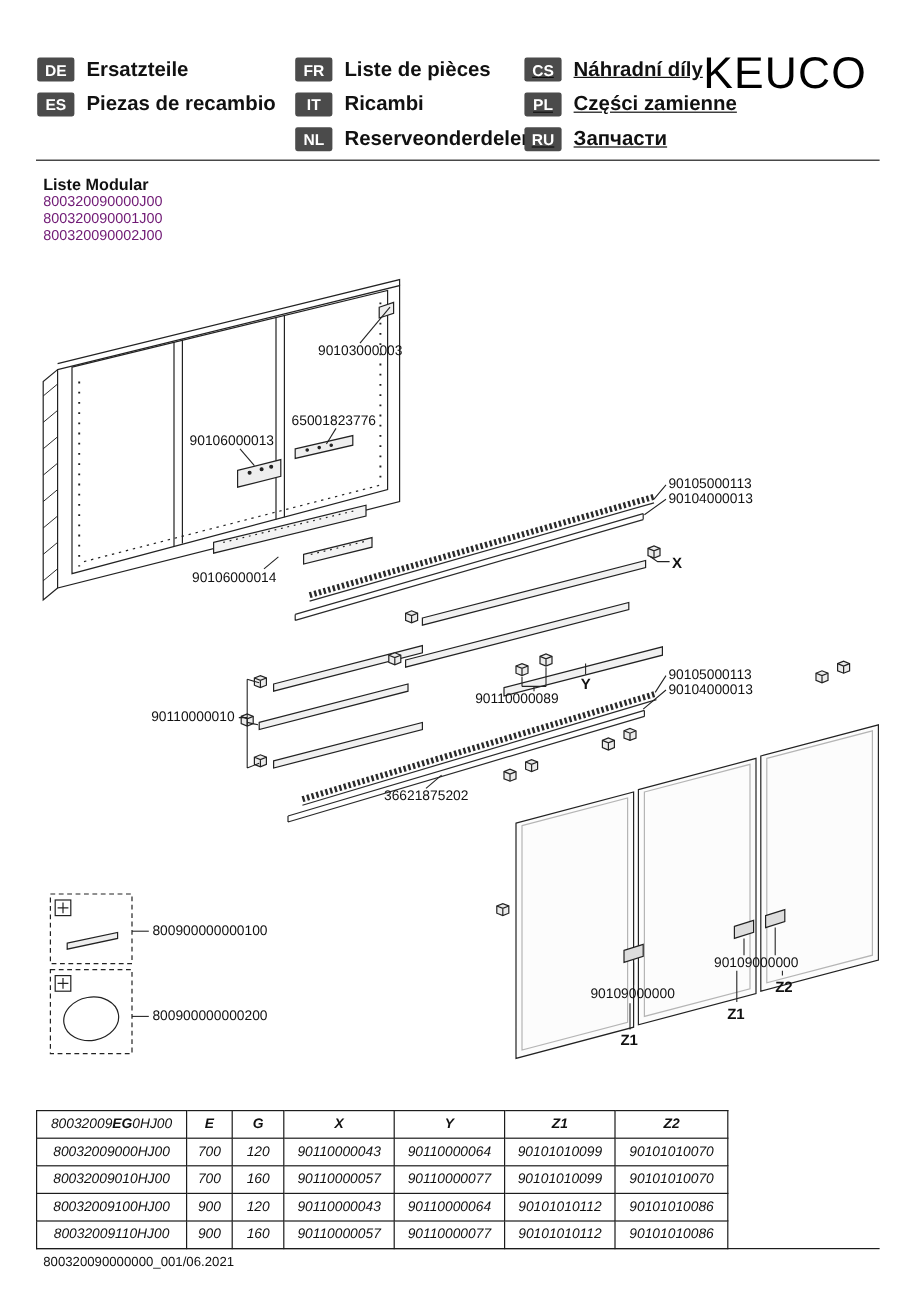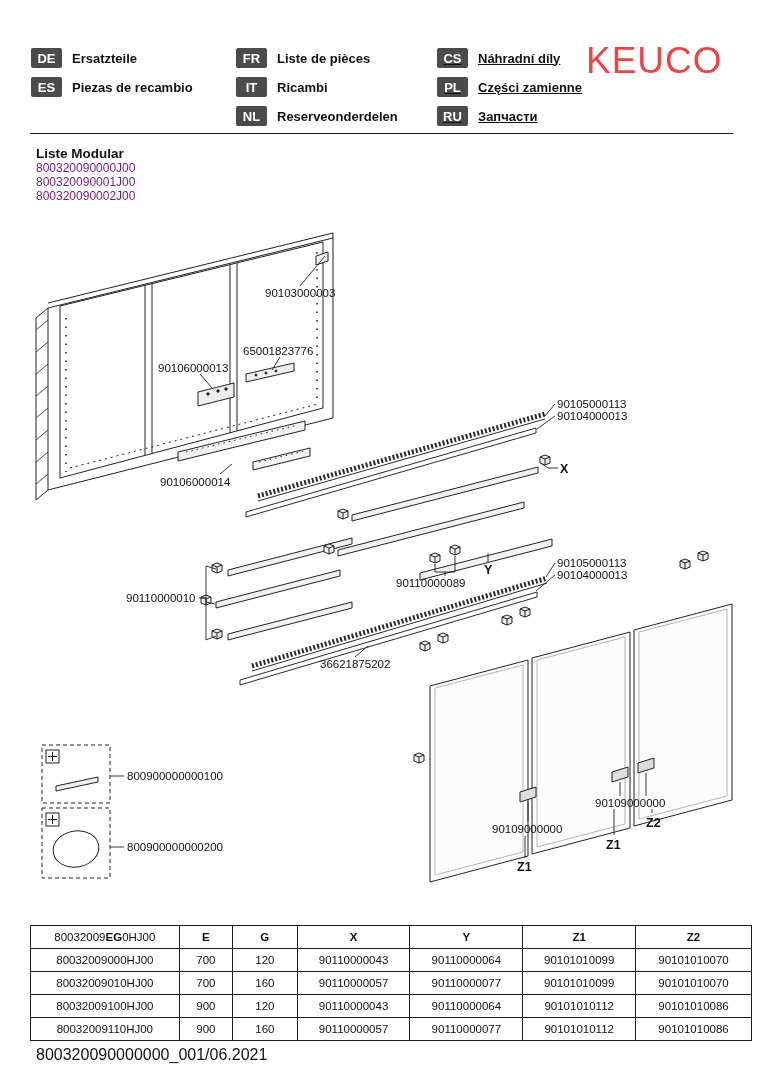--- a/index.html
+++ b/index.html
@@ -4,58 +4,59 @@
 <style>
   * { margin:0; padding:0; box-sizing:border-box; }
   html,body { background:#ffffff; }
   .page {
     position:relative; width:763px; height:1080px; background:#fff;
     font-family:"Liberation Sans","DejaVu Sans",sans-serif; color:#111;
     overflow:hidden;
   }
   
   .lang-col { position:absolute; top:48px; display:flex; flex-direction:column; gap:9px; }
-  .col-1 { left:31px; } .col-2 { left:236px; } .col-3 { left:437px;text-decoration:underline; }
+  .col-1 { left:31px; } .col-2 { left:246px; } .col-3 { left:437px;text-decoration:underline; }
   .lang-entry { display:flex; align-items:center; height:20px; }
   .lang-badge {
     display:inline-flex; align-items:center; justify-content:center;
     width:31px; height:20px; background:#4b4b4b; color:#fff;
     font-weight:bold; font-size:13px; border-radius:2px; flex:0 0 auto;
   }
-  .lang-label { margin-left:10px; font-weight:bold; font-size:13px; white-space:nowrap; }
+  .lang-label { margin-left:10px; font-weight:bold; font-size:17px; white-space:nowrap; }
   .brand {
     position:absolute; left:586px; top:40px; width:142px;
-    font-size:37px; font-weight:500; letter-spacing:1px; color:#ef4444;
+    font-size:37px; font-weight:500; letter-spacing:1px; color:#000000;
   }
   .rule { position:absolute; left:30px; width:703px; border-top:1.5px solid #1c1c1c; }
   .top-rule { top:133px; }
   .bottom-rule { top:1040px; }
   
   .product { position:absolute; left:36px; top:146px; }
   .product-name { font-size:13.5px; font-weight:bold; }
   .variant { font-size:12px; line-height:14px; color:#701a75; }
   .variant:first-of-type { margin-top:5px; }
   
   .art { position:absolute; left:0; top:0; width:763px; height:1080px; }
   .dlabel { position:absolute; font-size:11.5px; white-space:nowrap; color:#111; }
   .dlabel.ref { font-weight:bold; font-size:12.5px; }
   
   .parts-table {
-    position:absolute; left:30px; top:925px; width:722px;
+    position:absolute; left:30px; top:925px; width:577px;
     border-collapse:collapse; font-size:11.5px; color:#111;
     border:1.5px solid #1c1c1c;
+    font-style:italic;
   }
   .parts-table td, .parts-table th {
     border:1px solid #1c1c1c; height:23px; text-align:center;
     font-weight:normal; padding:0 4px;
   }
   .parts-table th.colhead { font-weight:bold; }
   .parts-table .bold { font-weight:bold; }
   
-  .doc-footer { position:absolute; left:36px; top:1046px; font-size:16px; color:#111; }
+  .doc-footer { position:absolute; left:36px; top:1046px; font-size:11px; color:#111; }
 </style>
 </head>
 <body>
 
 <div class="page">
 
   <div class="lang-col col-1">
     <div class="lang-entry">
       <span class="lang-badge">DE</span>
       <span class="lang-label">Ersatzteile</span>

